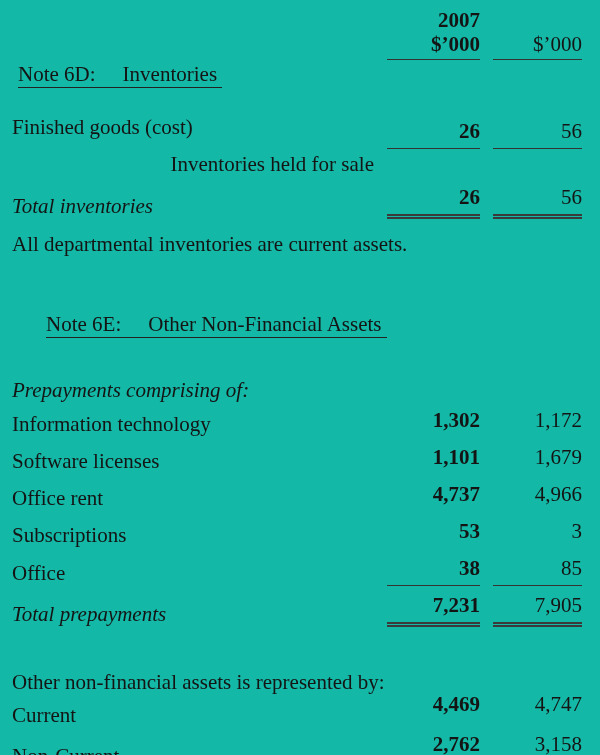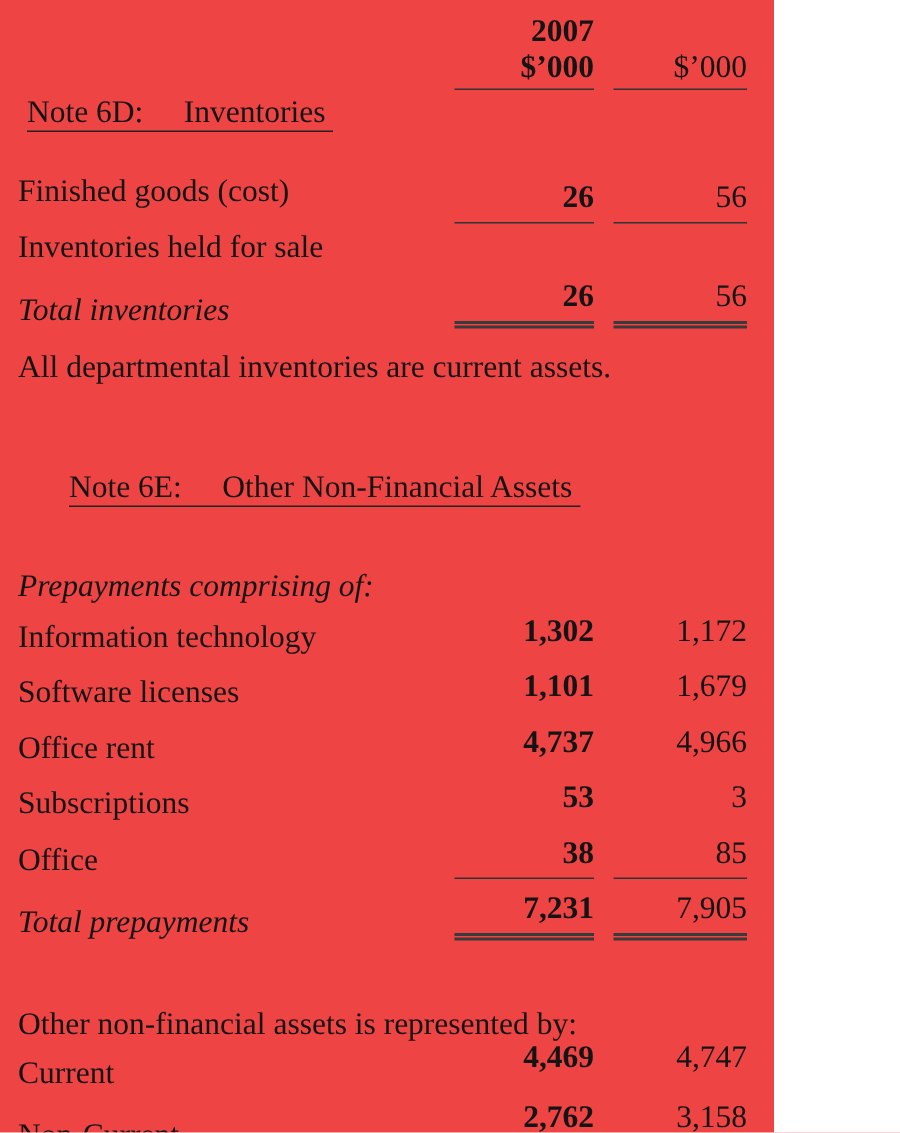--- a/index.html
+++ b/index.html
@@ -1,20 +1,20 @@
 <!DOCTYPE html>
 <html><head>
 <meta charset="utf-8">
 <style>
   html, body { margin: 0; padding: 0; background: #ffffff; }
   .page {
-    width: 516px;
+    width: 600px;
     height: 755px;
     box-sizing: border-box;
-    background: #ef4444;
+    background: #14b8a6;
     color: #141414;
     font-family: "Liberation Serif", "DejaVu Serif", serif;
     font-size: 21px;
     padding: 8px 18px 0 12px;
     overflow: hidden;
   }
 
   
   .row {
     display: grid;
@@ -51,21 +51,21 @@
   }
   .hgap { display: inline-block; width: 27px; }
 
   .total-label { font-weight: normal; font-style: italic; }
 
   .plain-line { line-height: 22px; }
 
   
   .m-note6d     { margin-top: 2px; }
   .m-finished   { margin-top: 23px; }
-  .m-held       { margin-top: 13px; }
+  .m-held       { margin-top: 13px; text-align: right; }
   .m-totalinv   { margin-top: 9px; }
   .m-footnote   { margin-top: 14px; }
   .m-note6e     { margin-top: 57px; margin-left: 34px; }
   .m-prepintro  { margin-top: 41px; font-style: italic; }
   .m-firstprep  { margin-top: 8px; }
   .m-prep       { margin-top: 9px; }
   .m-preptotal  { margin-top: 8px; }
   .m-breakintro { margin-top: 44px; }
   .m-current    { margin-top: 0px; }
   .m-noncur     { margin-top: 5px; }

